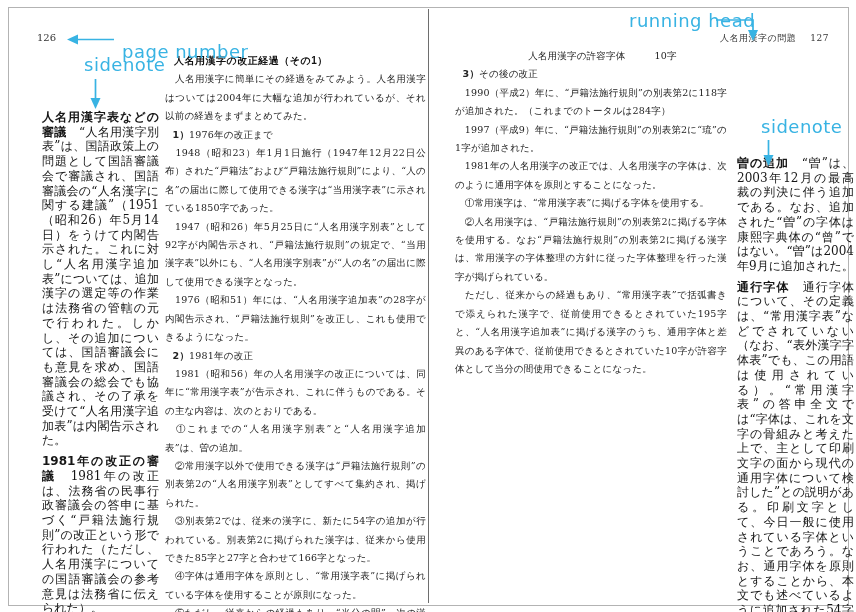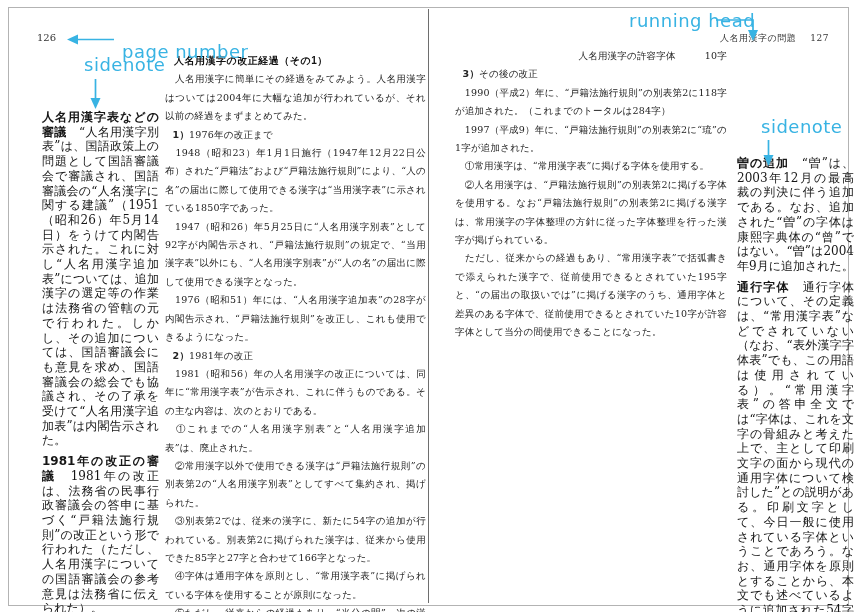--- a/index.html
+++ b/index.html
@@ -15,21 +15,21 @@
   .main-col{position:absolute;text-align:justify;font-size:9.5px;line-height:18.4px;
     letter-spacing:0.2px;color:#222;}
   #left-main{left:165px;top:52px;width:261px;}
   #right-main{left:455px;top:47px;width:272px;}
   .main-col p{margin:0;}
   .heading{font-family:Liberation Sans, sans-serif;font-weight:bold;font-size:10px;
     letter-spacing:0.5px;text-indent:0.9em;margin:0;color:#111;}
   .heading2{margin-top:13px;margin-bottom:4px;}
   .subhead .num{font-family:"DejaVu Sans", sans-serif;font-weight:bold;}
   .subhead{text-indent:0.8em;}
-  .indent2{text-indent:2.4em;text-align:right;}
+  .indent2{text-indent:2.4em;text-align:center;}
 
   
   .page-num-left{position:absolute;left:37px;top:32px;font-size:10px;color:#333;}
   .running-head{position:absolute;right:27px;top:32px;font-size:9px;color:#333;
     letter-spacing:0.5px;}
   .running-head .rh-num{margin-left:14px;}
 
   
   .sidenote-col{position:absolute;width:117px;font-size:12px;line-height:14.7px;
     text-align:justify;color:#161616;}
@@ -56,21 +56,21 @@
 
 <div id="left-main" class="main-col">
   <p class="heading">人名用漢字の改正経過（その1）</p>
   <p>　人名用漢字に簡単にその経過をみてみよう。人名用漢字はついては2004年に大幅な追加が行われているが、それ以前の経過をまずまとめてみた。</p>
   <p class="subhead"><span class="num">1）</span><span>1976年の改正まで</span></p>
   <p>　1948（昭和23）年1月1日施行（1947年12月22日公布）された“戸籍法”および“戸籍法施行規則”により、“人の名”の届出に際して使用できる漢字は“当用漢字表”に示されている1850字であった。</p>
   <p>　1947（昭和26）年5月25日に“人名用漢字別表”として92字が内閣告示され、“戸籍法施行規則”の規定で、“当用漢字表”以外にも、“人名用漢字別表”が“人の名”の届出に際して使用できる漢字となった。</p>
   <p>　1976（昭和51）年には、“人名用漢字追加表”の28字が内閣告示され、“戸籍法施行規則”を改正し、これも使用できるようになった。</p>
   <p class="subhead"><span class="num">2）</span><span>1981年の改正</span></p>
   <p>　1981（昭和56）年の人名用漢字の改正については、同年に“常用漢字表”が告示され、これに伴うものである。その主な内容は、次のとおりである。</p>
-  <p>　①これまでの“人名用漢字別表”と“人名用漢字追加表”は、廃止された。</p>
+  <p>　①これまでの“人名用漢字別表”と“人名用漢字追加表”は、曽の追加。</p>
   <p>　②常用漢字以外で使用できる漢字は“戸籍法施行規則”の別表第2の“人名用漢字別表”としてすべて集約され、掲げられた。</p>
   <p>　③別表第2では、従来の漢字に、新たに54字の追加が行われている。別表第2に掲げられた漢字は、従来から使用できた85字と27字と合わせて166字となった。</p>
   <p>　④字体は通用字体を原則とし、“常用漢字表”に掲げられている字体を使用することが原則になった。</p>
   <p>　⑤ただし、従来からの経過もあり、“当分の間”、次の漢字が許容字体として使用できるようになった。</p>
 
 </div>
 
 <div id="left-sidenotes" class="sidenote-col">
   <p class="sidenote"><span class="lead">人名用漢字表などの審議</span><span>　“人名用漢字別表”は、国語政策上の問題として国語審議会で審議され、国語審議会の“人名漢字に関する建議”（1951（昭和26）年5月14日）をうけて内閣告示された。これに対し“人名用漢字追加表”については、追加漢字の選定等の作業は法務省の管轄の元で行われた。しかし、その追加については、国語審議会にも意見を求め、国語審議会の総会でも協議され、その了承を受けて“人名用漢字追加表”は内閣告示された。</span></p>
   <p class="sidenote"><span class="lead">1981年の改正の審議</span><span>　1981年の改正は、法務省の民事行政審議会の答申に基づく“戸籍法施行規則”の改正という形で行われた（ただし、人名用漢字についての国語審議会の参考意見は法務省に伝えられた）。</span></p>
@@ -78,23 +78,24 @@
 
 <div class="running-head">
   <span>人名用漢字の問題</span><span class="rh-num">127</span>
 </div>
 
 <div id="right-main" class="main-col">
   <p class="indent2">人名用漢字の許容字体　　　10字</p>
   <p class="subhead"><span class="num">3）</span><span>その後の改正</span></p>
   <p>　1990（平成2）年に、“戸籍法施行規則”の別表第2に118字が追加された。（これまでのトータルは284字）</p>
   <p>　1997（平成9）年に、“戸籍法施行規則”の別表第2に“琉”の1字が追加された。</p>
+  <p>　1981年の人名用漢字の改正では、人名用漢字の字体は、次のように通用字体を原則とすることになった。</p>
   <p>　①常用漢字は、“常用漢字表”に掲げる字体を使用する。</p>
   <p>　②人名用漢字は、“戸籍法施行規則”の別表第2に掲げる字体を使用する。なお“戸籍法施行規則”の別表第2に掲げる漢字は、常用漢字の字体整理の方針に従った字体整理を行った漢字が掲げられている。</p>
-  <p>　ただし、従来からの経過もあり、“常用漢字表”で括弧書きで添えられた漢字で、従前使用できるとされていた195字と、“の届出の取扱いでは”に掲げる漢字のうち、通用字体と差異のある字体で、従前使用できるとされていた10字が許容字体として当分の間使用できることになった。</p>
+  <p>　ただし、従来からの経過もあり、“常用漢字表”で括弧書きで添えられた漢字で、従前使用できるとされていた195字と、“人名用漢字追加表”に掲げる漢字のうち、通用字体と差異のある字体で、従前使用できるとされていた10字が許容字体として当分の間使用できることになった。</p>
 </div>
 
 <div id="right-sidenotes" class="sidenote-col">
   <p class="sidenote"><span class="lead">曽の追加</span><span>　“曽”は、2003年12月の最高裁の判決に伴う追加である。なお、追加された“曽”の字体は康熙字典体の“曾”ではない。“曽”は2004年9月に追加された。</span></p>
   <p class="sidenote"><span class="lead">通行字体</span><span>　通行字体について、その定義は、“常用漢字表”などでされていない（なお、“表外漢字字体表”でも、この用語は使用されている）。“常用漢字表”の答申全文では“字体は、これを文字の骨組みと考えた上で、主として印刷文字の面から現代の通用字体について検討した”との説明がある。印刷文字として、今日一般に使用されている字体ということであろう。なお、通用字体を原則とすることから、本文でも述べているように追加された54字の漢字を含め、常用漢字の字体整理に準じた字体の整理を加えたものが別表第2（人名用漢字別表）に掲げられた。</span></p>
 </div>
 
 <div class="ann" style="left:122px;top:26px;margin-top:15px;">page number</div>
 <svg class="ann-svg" style="left:66px;top:33px;" width="50" height="13">
   <line x1="48" y1="6.5" x2="10" y2="6.5"></line>

